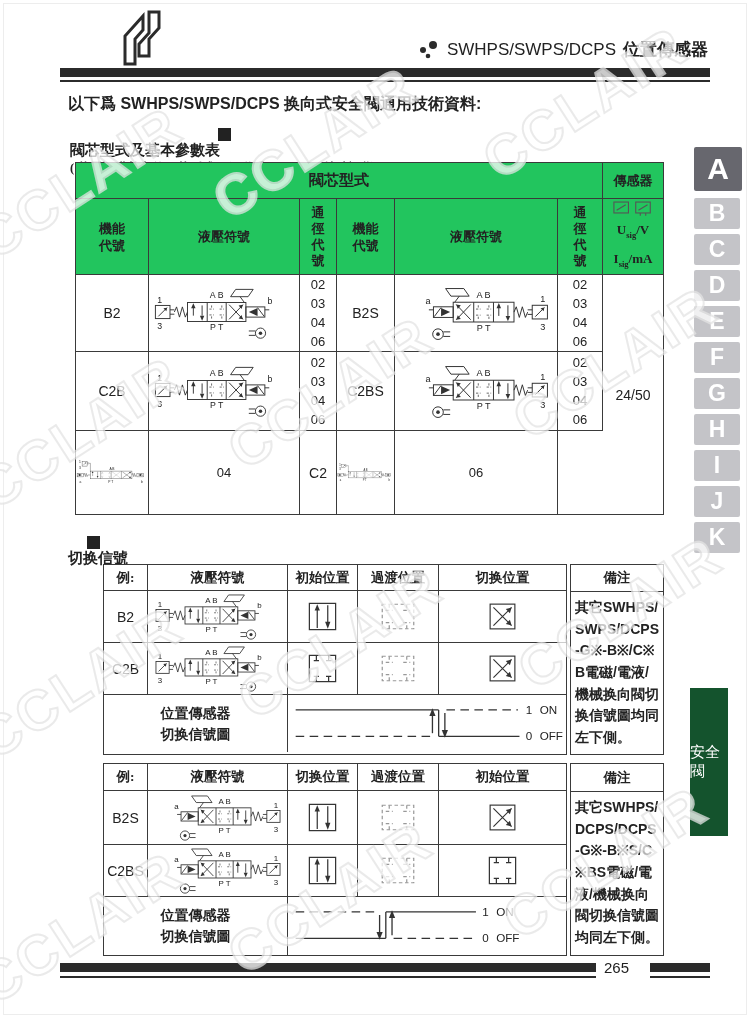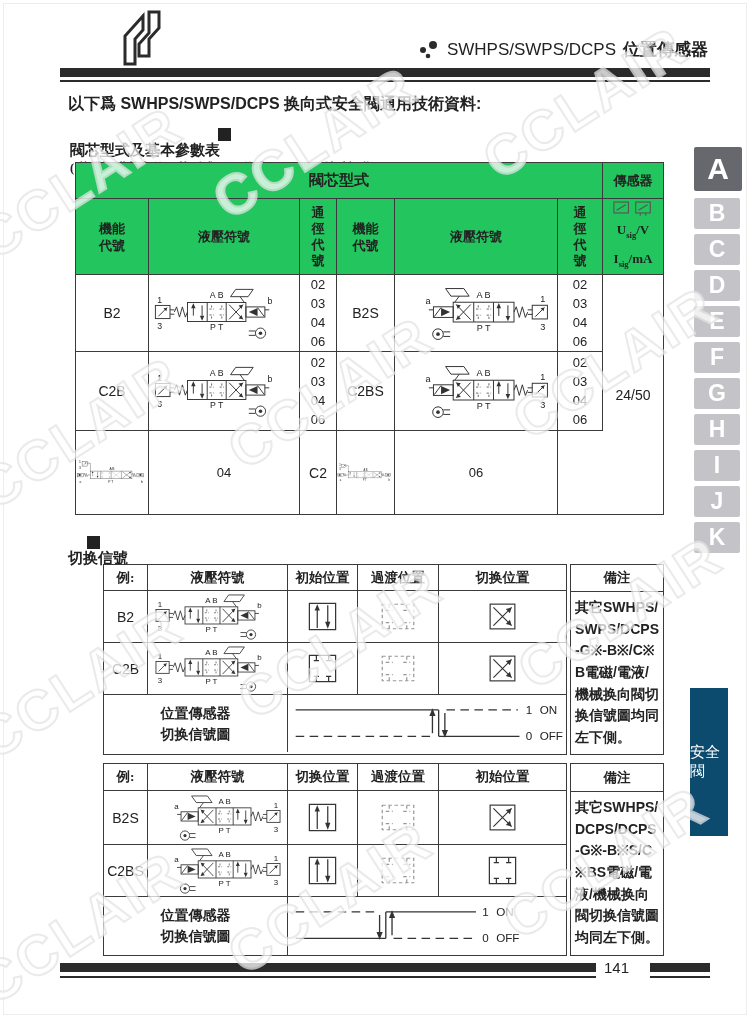--- a/index.html
+++ b/index.html
@@ -46,21 +46,21 @@
   .remark-body{flex:1;padding:5px 4px;font-family:Liberation Sans, sans-serif;font-weight:bold;
      font-size:14px;line-height:1.55;word-break:break-all;}
   .caption{flex-direction:column;font-family:"Liberation Serif",serif;font-weight:bold;
      font-size:14px;line-height:1.5;}
   
   #sidebar{position:absolute;left:694px;top:147px;}
   .tab{width:46px;height:31px;margin-bottom:5px;background:#c4c4c8;color:#fff;
        display:flex;align-items:center;justify-content:center;
        font-weight:bold;font-size:23px;border-radius:2px;}
   .tab.active{width:48px;height:44px;margin-bottom:7px;background:#67676e;font-size:30px;}
-  #side-tab{position:absolute;left:690px;top:688px;width:38px;height:148px;background:#0c4a6e;
+  #side-tab{position:absolute;left:690px;top:688px;width:38px;height:148px;background:#14532d;
        color:#fff;display:flex;flex-direction:column;align-items:center;justify-content:space-evenly;
        font-size:15px;padding:6px 0;box-sizing:border-box;}
   
   .footbar{position:absolute;left:60px;top:963px;width:536px;height:9px;background:#2b2b2b;}
   .footthin{position:absolute;left:60px;top:976px;width:536px;height:2px;background:#2b2b2b;}
   .pageno{position:absolute;left:604px;top:959px;font-size:15px;}
   .footbar2{position:absolute;left:650px;top:963px;width:60px;height:9px;background:#2b2b2b;}
   .footthin2{position:absolute;left:650px;top:976px;width:60px;height:2px;background:#2b2b2b;}
   
   .wm{position:absolute;font-size:56px;font-weight:bold;letter-spacing:3px;color:#fff;
@@ -494,21 +494,21 @@
   <div class="tab">G</div>
   <div class="tab">H</div>
   <div class="tab">I</div>
   <div class="tab">J</div>
   <div class="tab">K</div>
 </div>
 <div id="side-tab">安全閥</div>
 
 <div class="footbar"></div>
 <div class="footthin"></div>
-<div class="pageno">141</div>
+<div class="pageno">265</div>
 <div class="footbar2"></div>
 <div class="footthin2"></div>
 
 <span class="wm" style="left:-35px;top:150px">CCLAIR</span>
 <span class="wm" style="left:200px;top:110px">CCLAIR</span>
 <span class="wm" style="left:470px;top:70px">CCLAIR</span>
 <span class="wm" style="left:-35px;top:400px">CCLAIR</span>
 <span class="wm" style="left:215px;top:360px">CCLAIR</span>
 <span class="wm" style="left:500px;top:330px">CCLAIR</span>
 <span class="wm" style="left:-35px;top:650px">CCLAIR</span>

